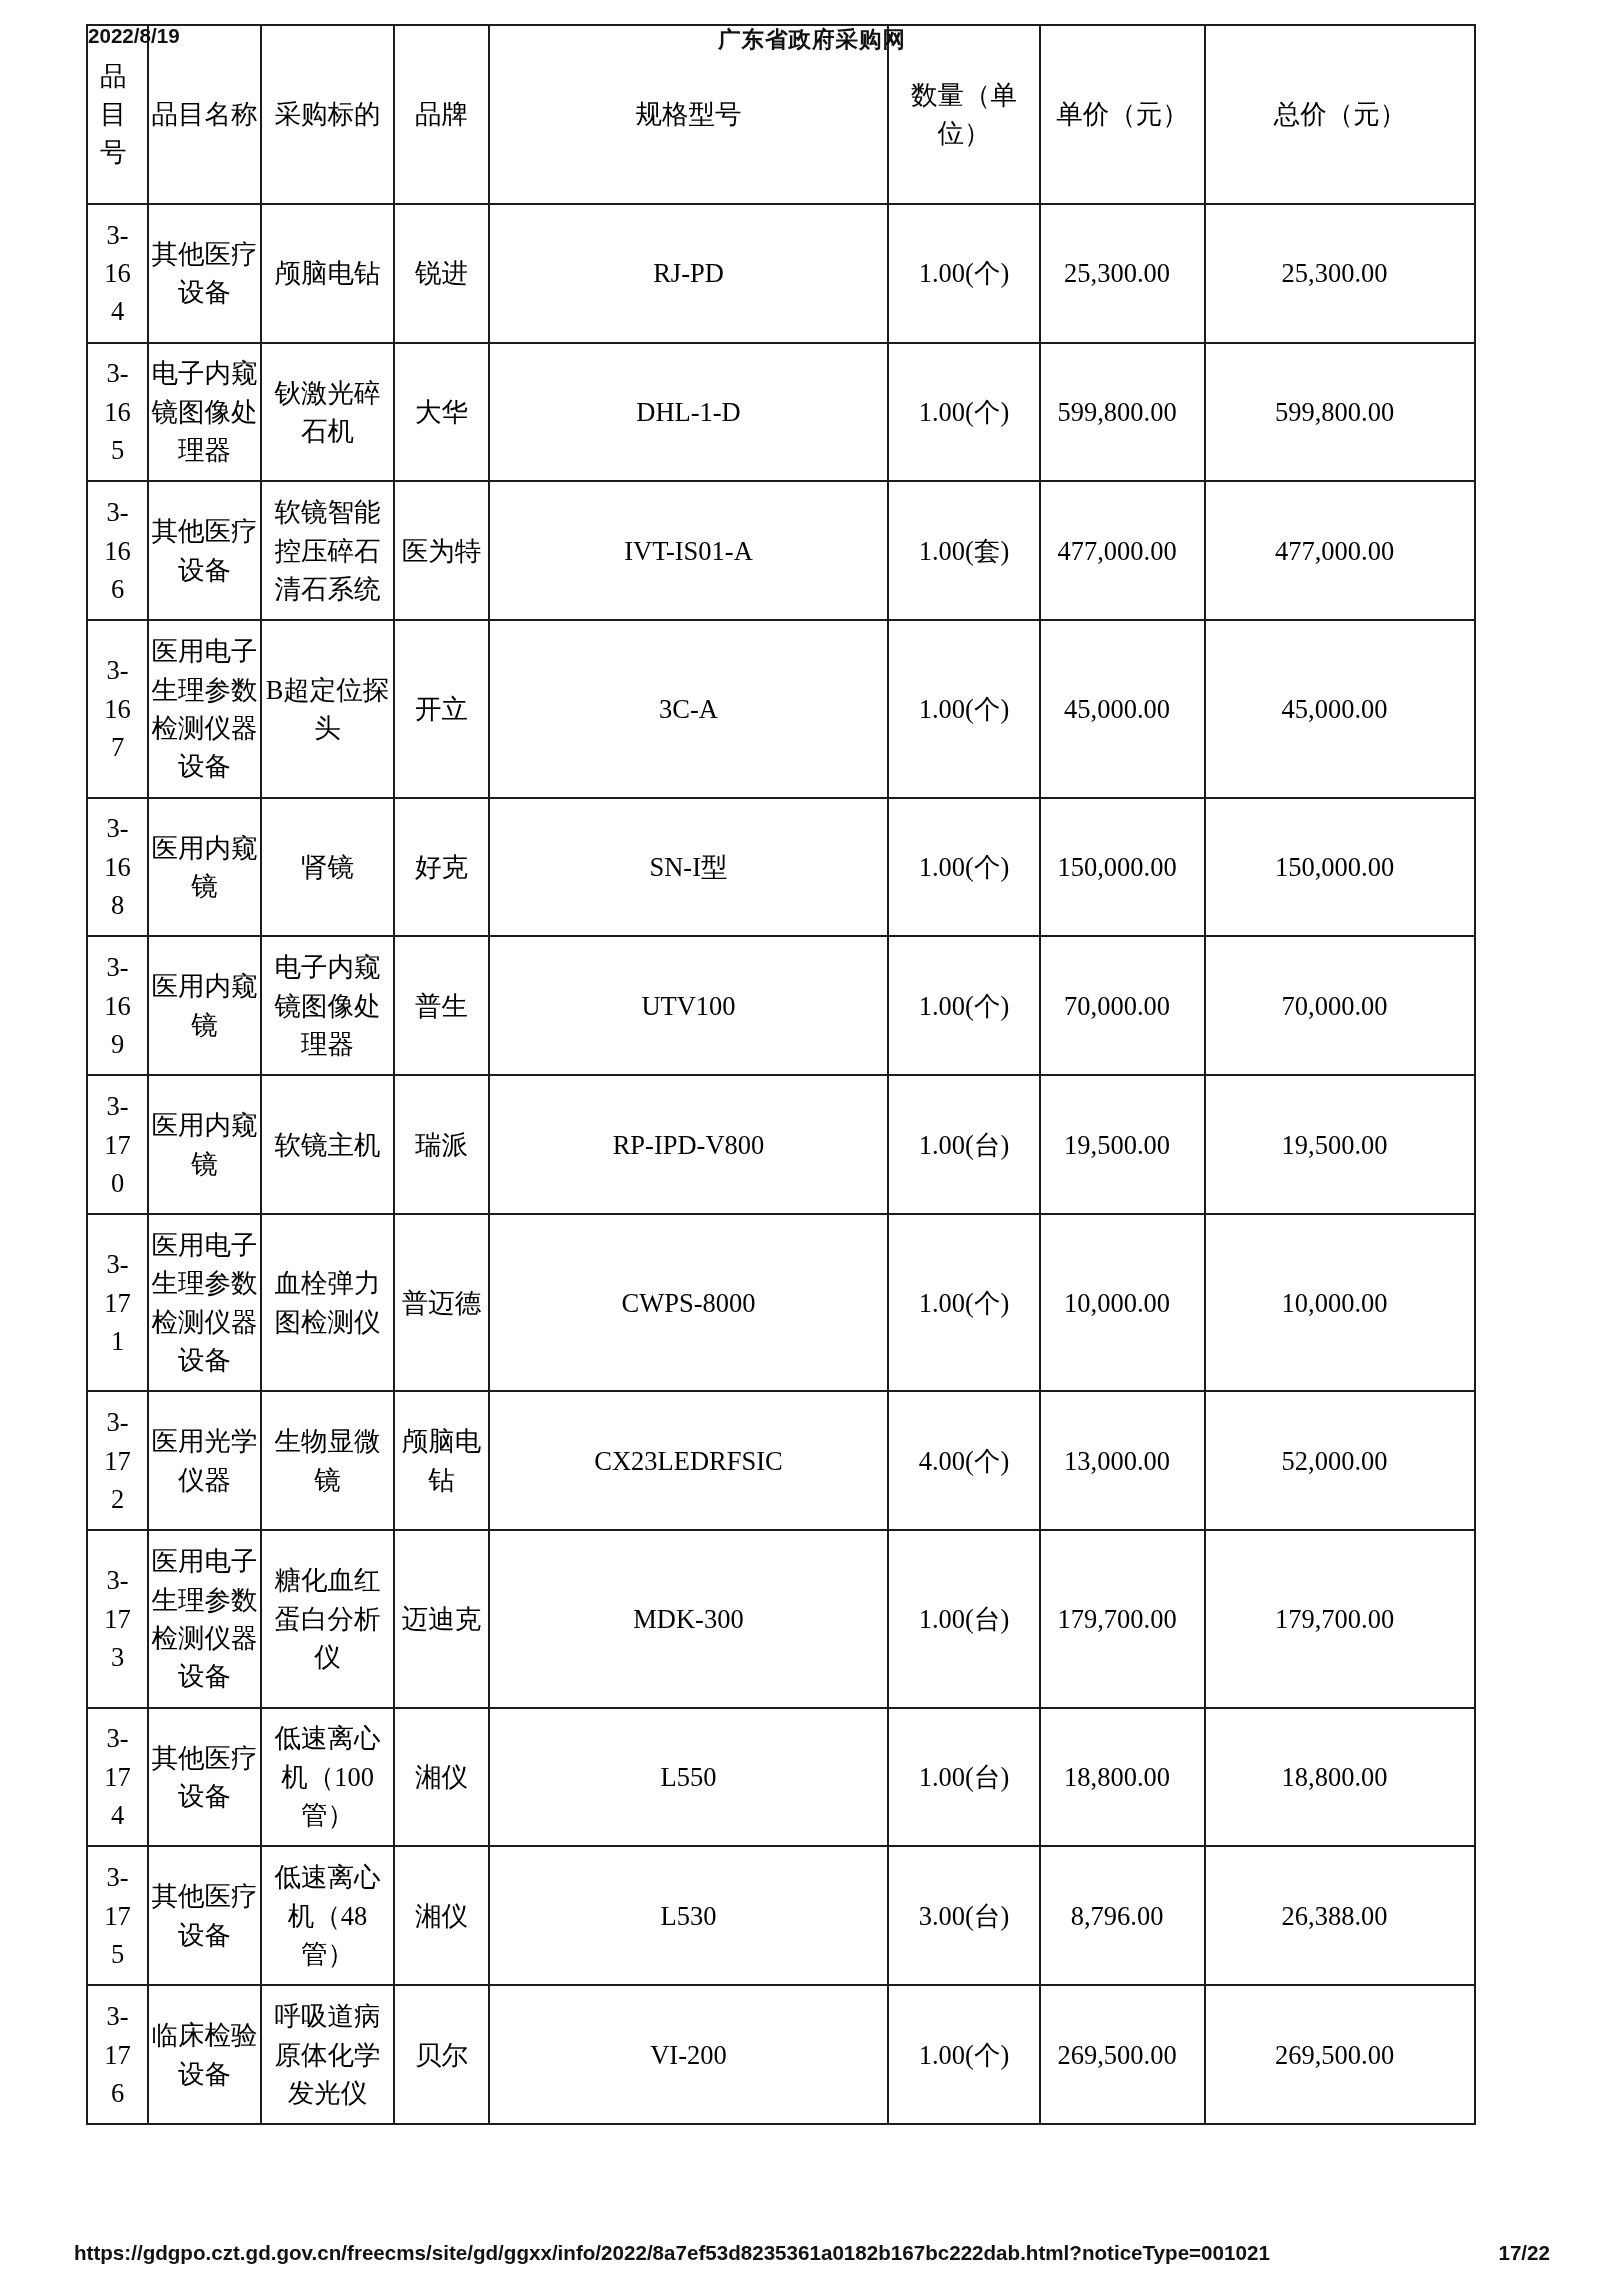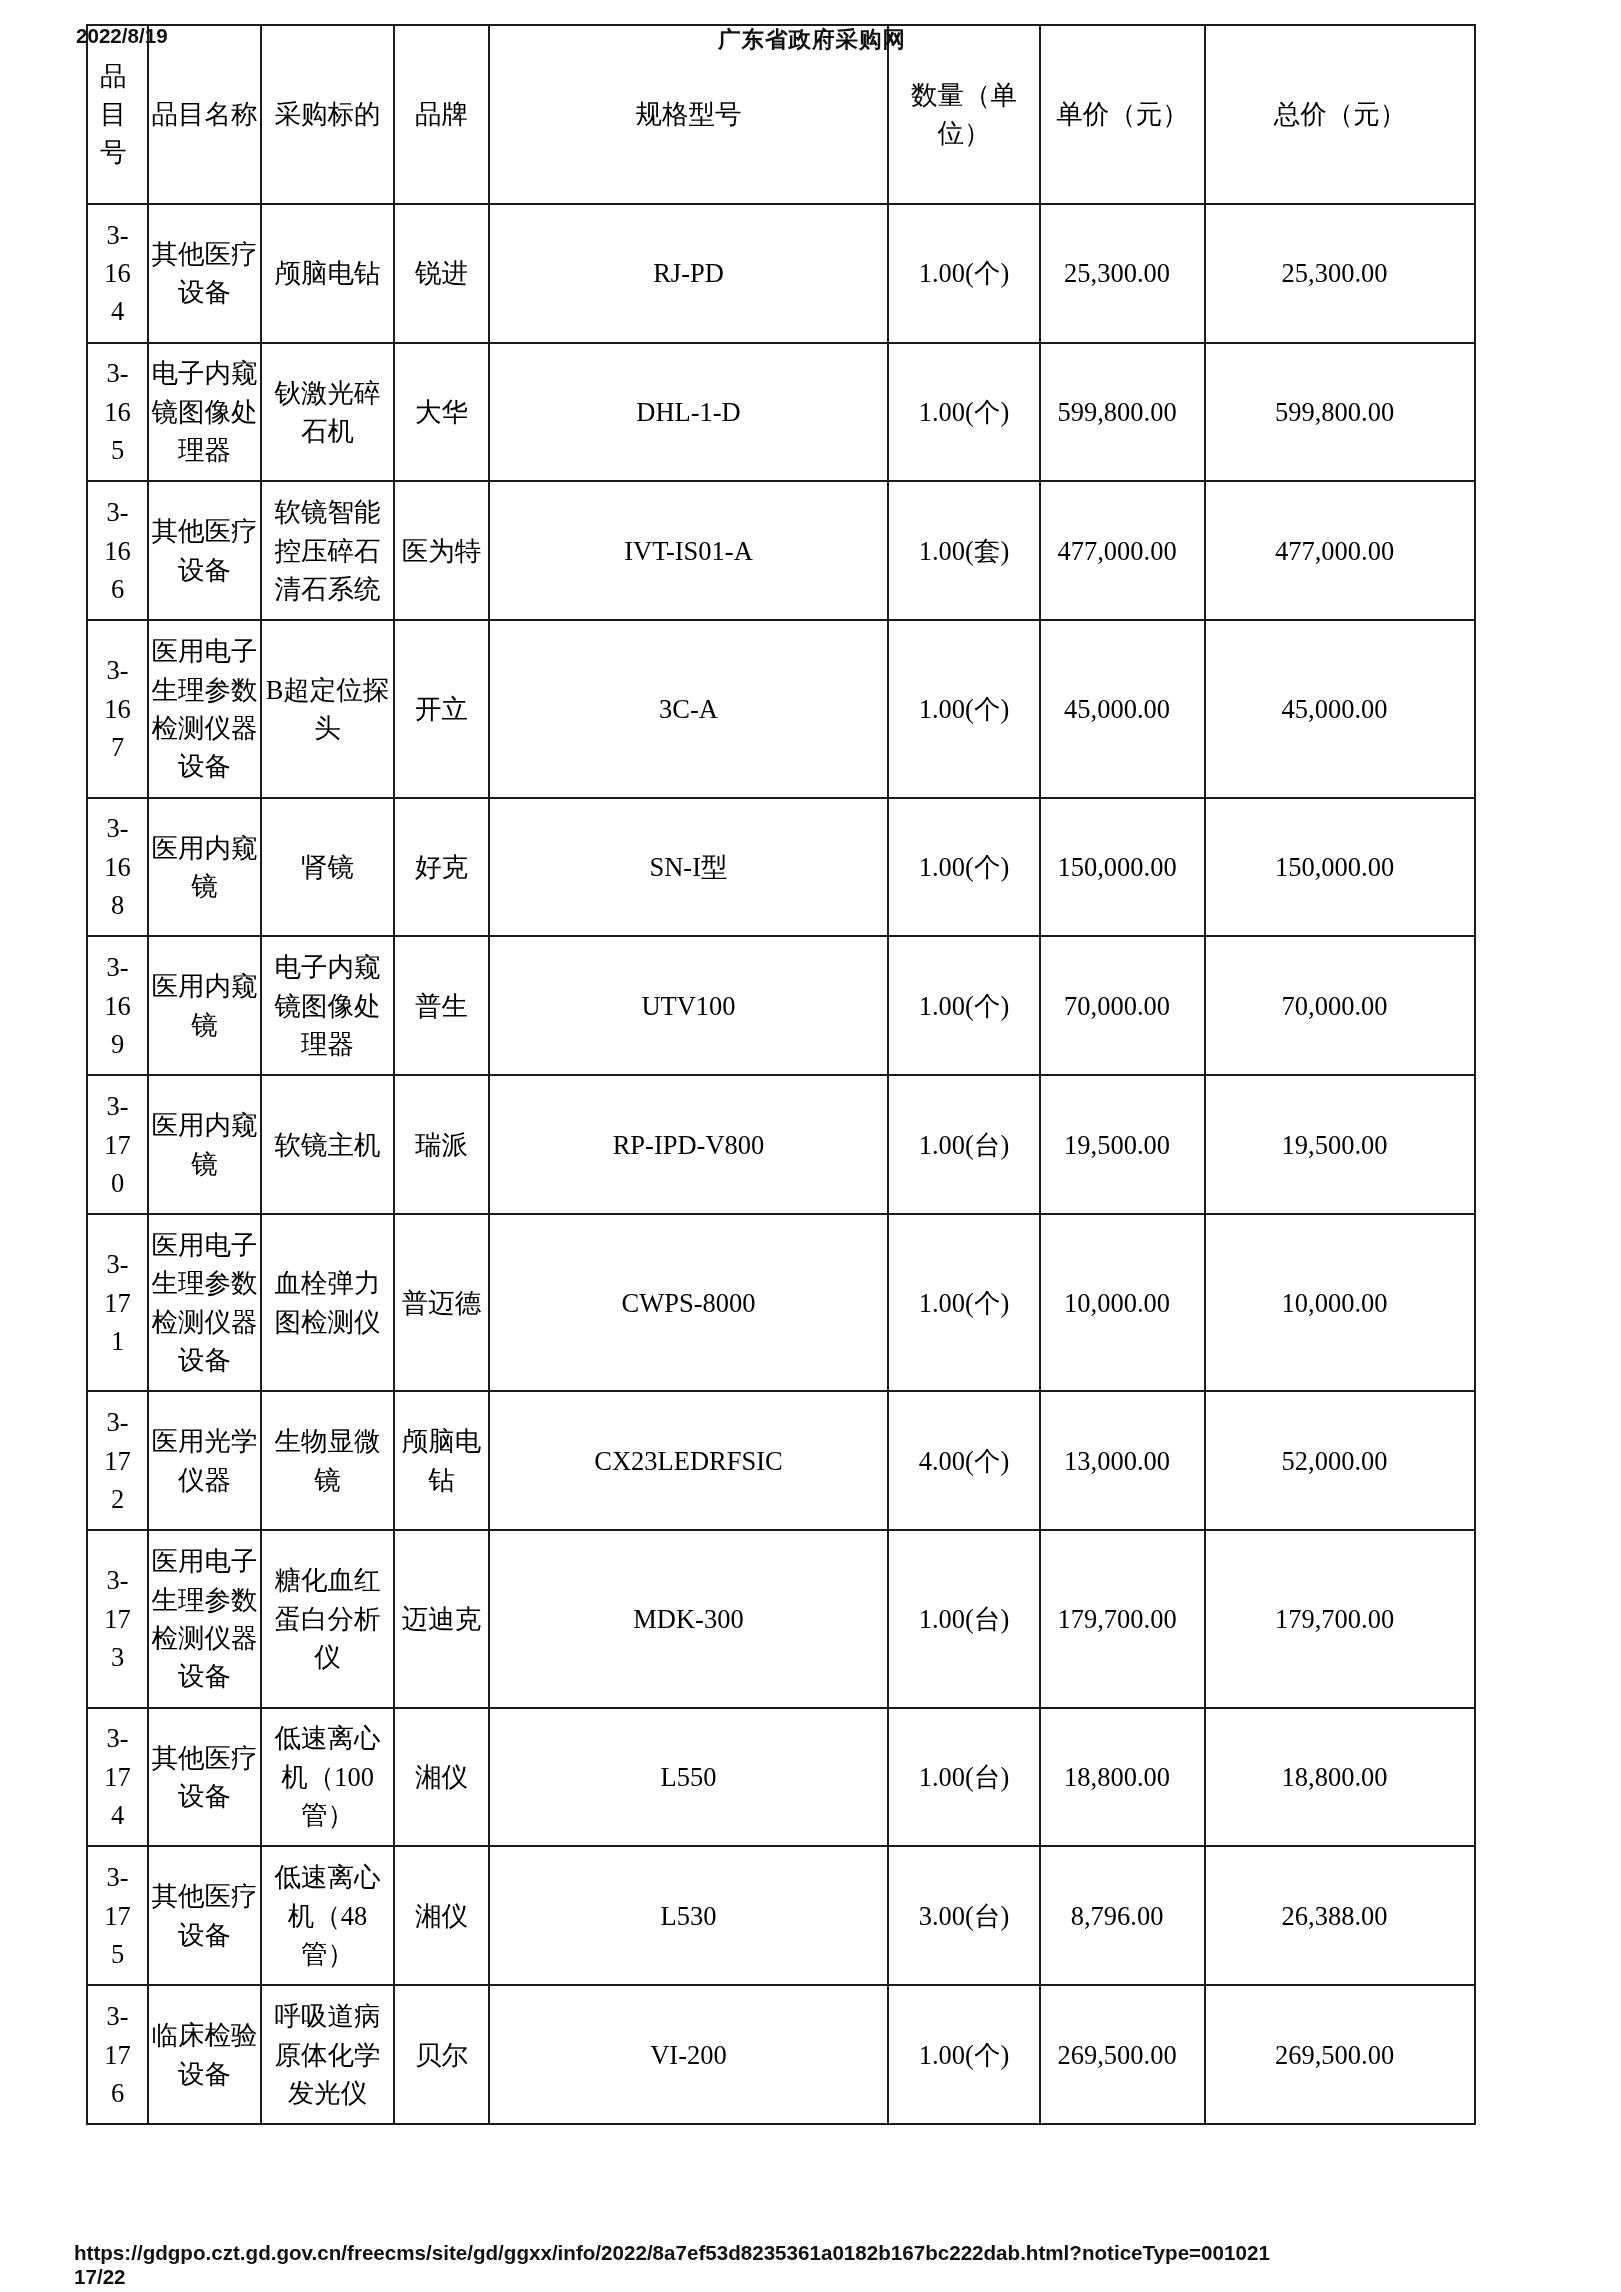--- a/index.html
+++ b/index.html
@@ -2,23 +2,23 @@
 <html><head>
 <meta charset="utf-8">
 <style>
   * { margin: 0; padding: 0; box-sizing: border-box; }
   html, body { width: 1621px; height: 2293px; background: #ffffff; color: #000; overflow: hidden; }
   body { position: relative; font-family: "Liberation Sans", sans-serif; }
 
   
   .chrome { position: absolute; left: 74px; right: 71px; font-size: 20.6px; font-weight: 600; color: #111; }
   .chrome-top { top: 23.5px; height: 29px; }
-  .date { position: absolute; left: 2px; top: 0; }
+  .date { position: absolute; left: 14px; top: 0; }
   .site-title { width: 100%; text-align: center; font-size: 22.5px; letter-spacing: 1px; }
-  .chrome-bottom { top: 2241px; display: flex; justify-content: space-between; font-weight: 600; flex-direction: column; }
+  .chrome-bottom { top: 2241px; display: flex; justify-content: space-between; font-weight: 600; }
   .footer-url { white-space: nowrap; }
 
   
   table.doc {
     margin: 23.5px 0 0 86px;
     width: 1387px;
     table-layout: fixed;
     border-collapse: collapse;
     font-family: "Liberation Serif", "DejaVu Serif", serif;
     font-size: 26.5px;

